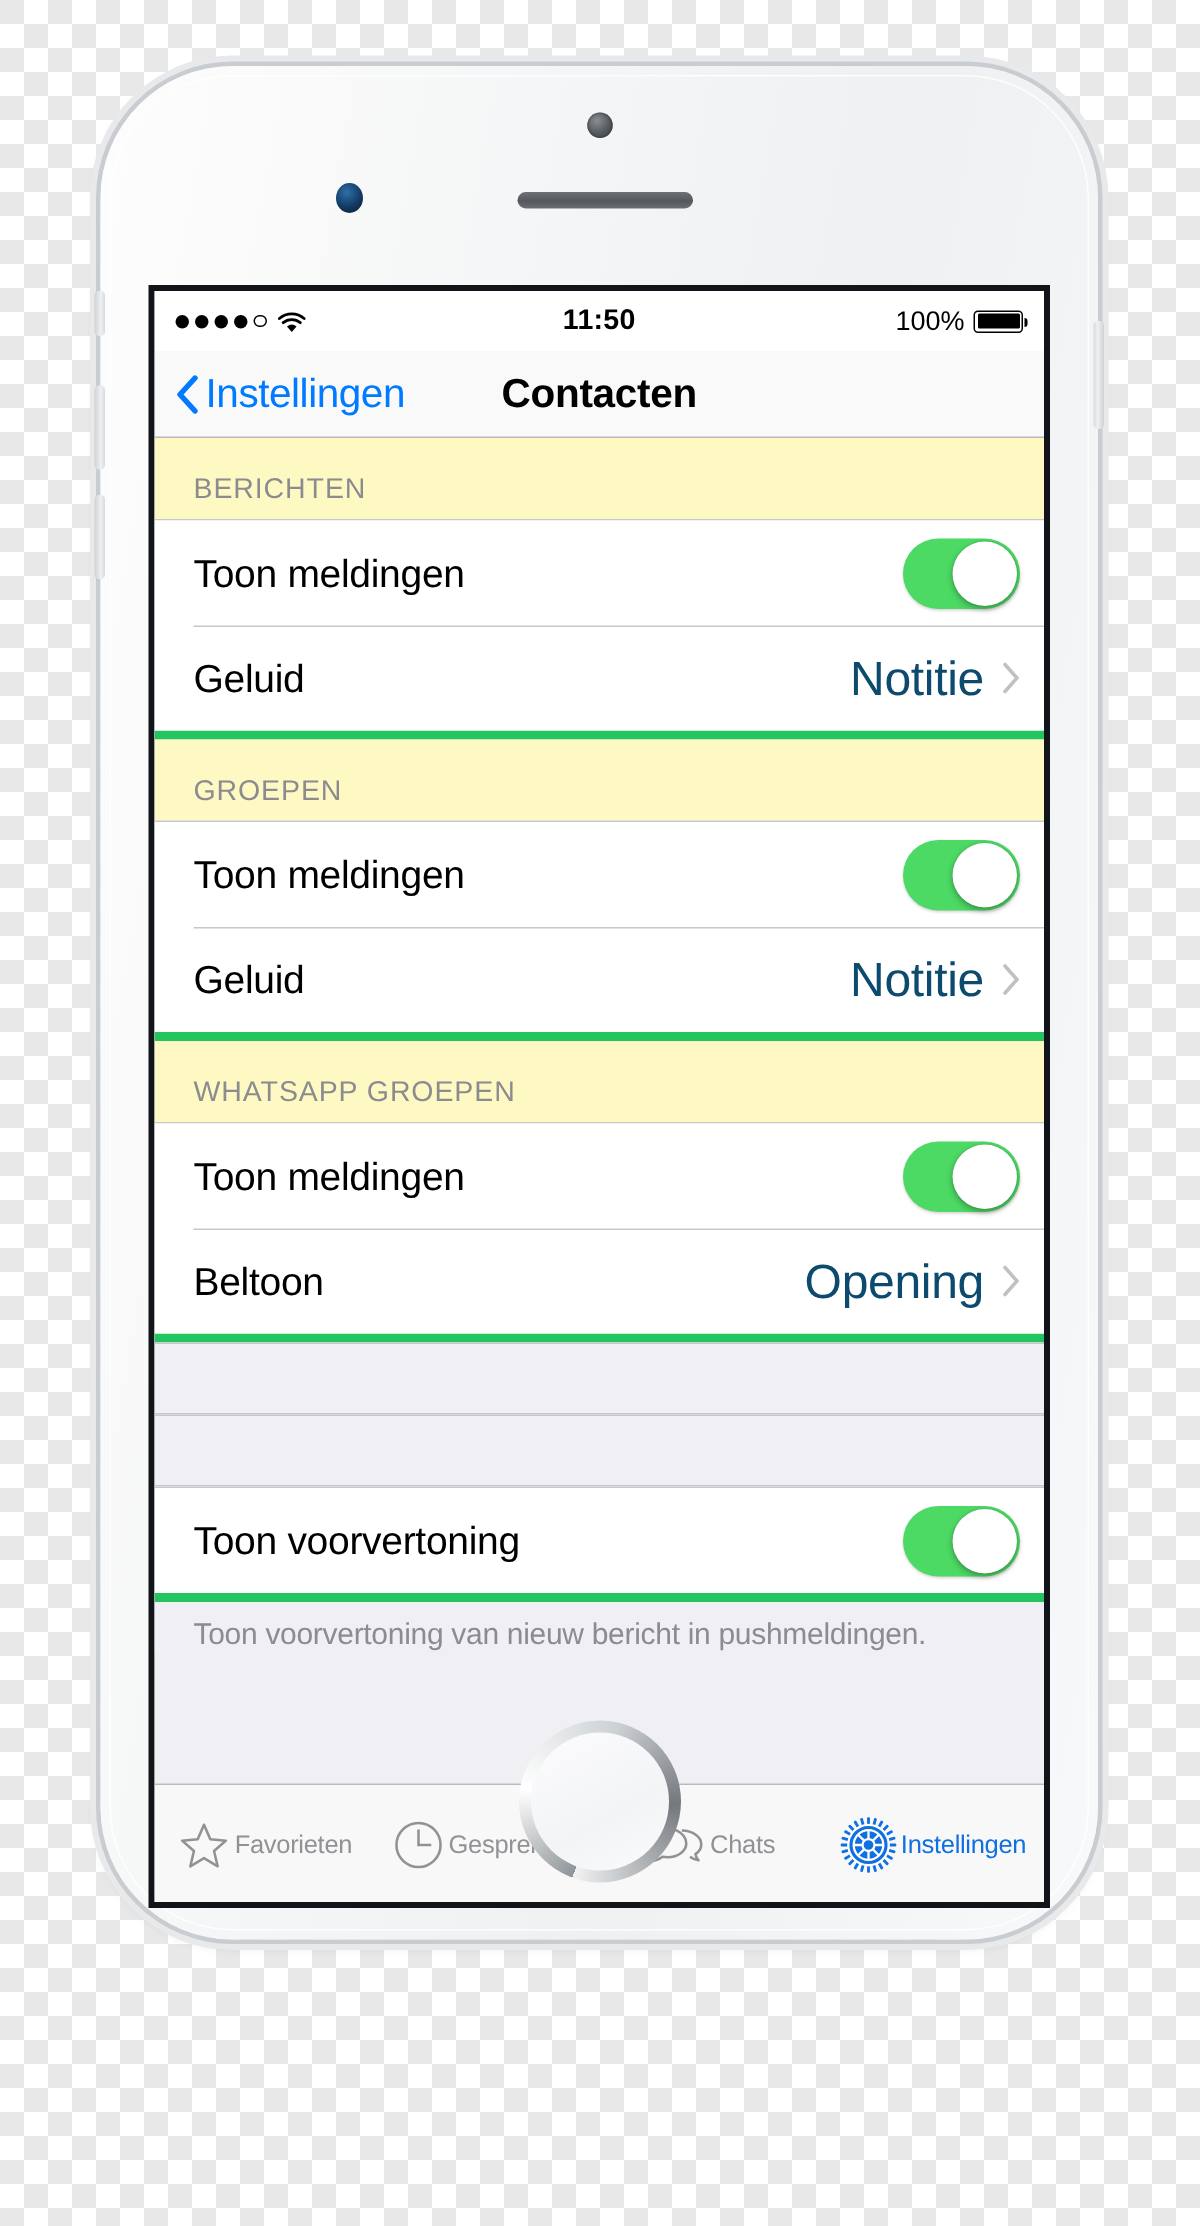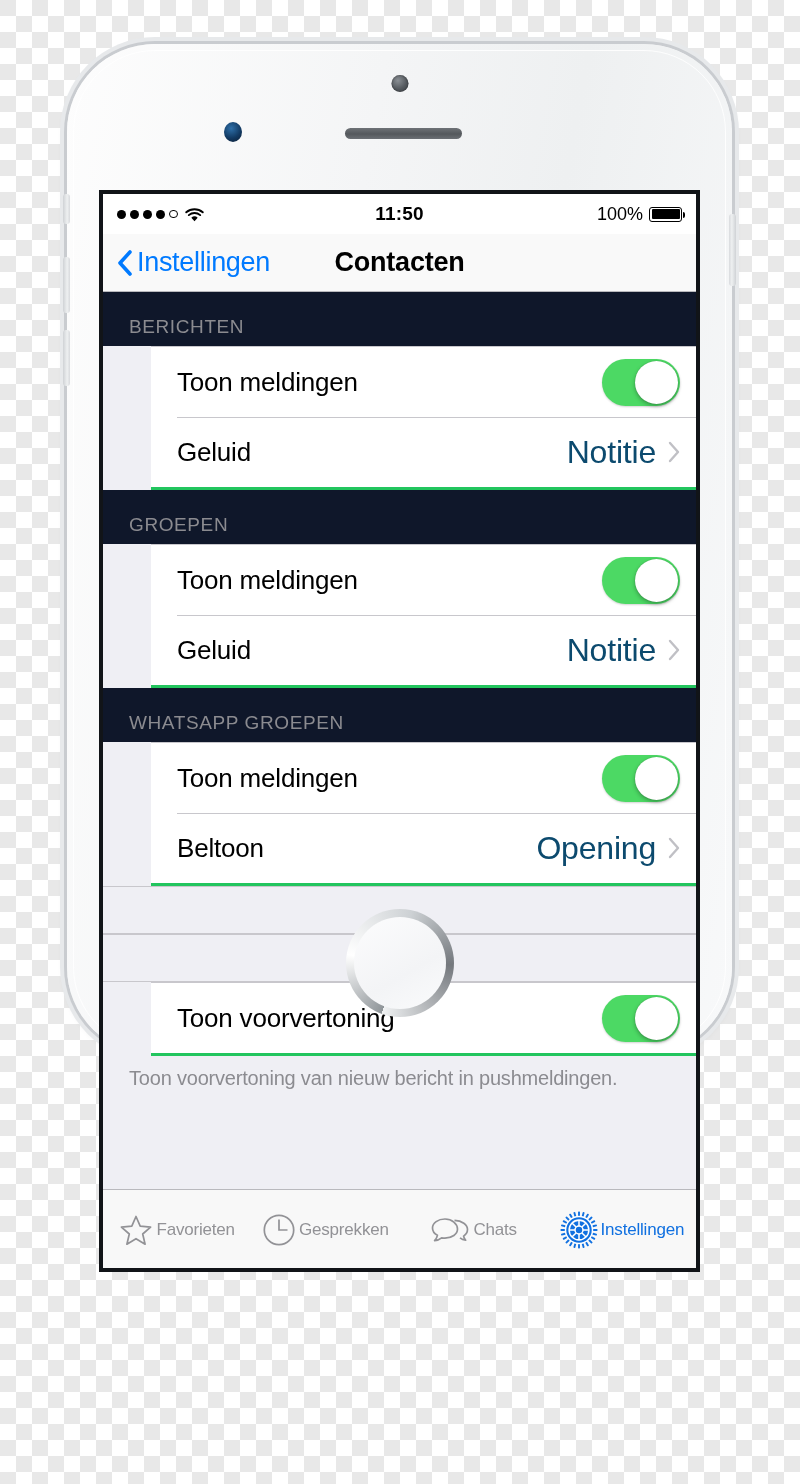--- a/index.html
+++ b/index.html
@@ -7,21 +7,21 @@
     width:800px;height:1484px;
     font-family:"Liberation Sans","DejaVu Sans",sans-serif;
     background:
       repeating-conic-gradient(#ffffff 0% 25%, #e8e8e8 0% 50%) 0 0 / 32px 32px;
     overflow:hidden;
     position:relative;
   }
 
   
   .phone{
-    position:absolute;left:67px;top:44px;width:665px;height:1011px;
+    position:absolute;left:67px;top:44px;width:665px;height:1249px;
     border-radius:88px;
     background:linear-gradient(100deg,#fdfdfd 0%,#f4f5f6 38%,#eef0f1 62%,#f8f9fa 100%);
     box-shadow:0 0 0 3px #c9ccd0, 0 0 0 7px #e7e9eb, 0 2px 9px rgba(0,0,0,.22);
   }
   .phone-inner-edge{
     position:absolute;left:6px;top:6px;right:6px;bottom:6px;
     border-radius:82px;
     border:1px solid rgba(255,255,255,.85);
     pointer-events:none;
   }
@@ -95,25 +95,25 @@
   .nav-title{
     position:absolute;left:0;right:0;text-align:center;
     font-size:27px;font-weight:bold;color:#000;letter-spacing:-.2px;
     pointer-events:none;
   }
 
   
   .content{background:#efeff4;height:calc(100% - 40px - 57px - 80px);overflow:hidden;}
   .sec-header{
     height:46px;display:flex;align-items:flex-end;padding:0 0 8px 26px;
-    background:#0f172a;color:#8b8b90;font-size:19px;letter-spacing:.6px;
+    background:#fef9c3;color:#8b8b90;font-size:19px;letter-spacing:.6px;
   }
   .sec-gap{height:46px;background:#efeff4;
            border-top:1px solid #c8c7cc;border-bottom:1px solid #c8c7cc;}
-  .group{background:#fff;border-top:1px solid #c8c7cc;border-bottom:3px solid #22c55e;margin-left:48px;}
+  .group{background:#fff;border-top:1px solid #c8c7cc;border-bottom:6px solid #22c55e;}
   .row{
     display:flex;align-items:center;min-height:70px;padding:0 16px 0 26px;
     background:#fff;position:relative;box-sizing:border-box;
   }
   .row + .row::before{
     content:"";position:absolute;left:26px;right:0;top:0;height:1px;background:#c8c7cc;
   }
   .row-label{font-size:26px;color:#000;letter-spacing:-.2px;}
   .row-sub{font-size:18px;color:#000;margin-top:2px;letter-spacing:-.1px;}
   .row-text{display:flex;flex-direction:column;justify-content:center;}

